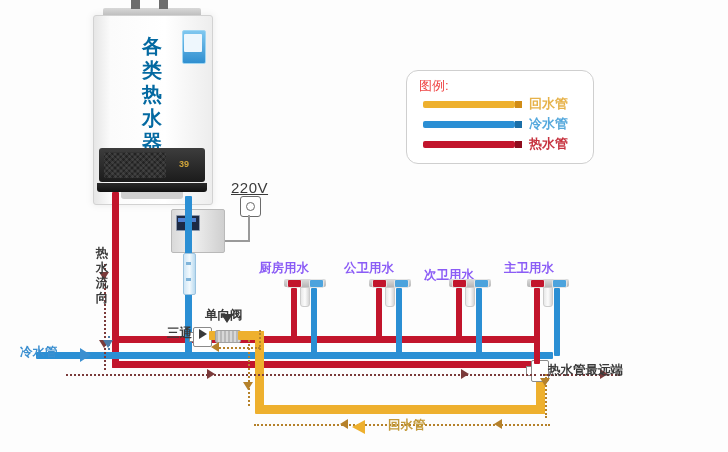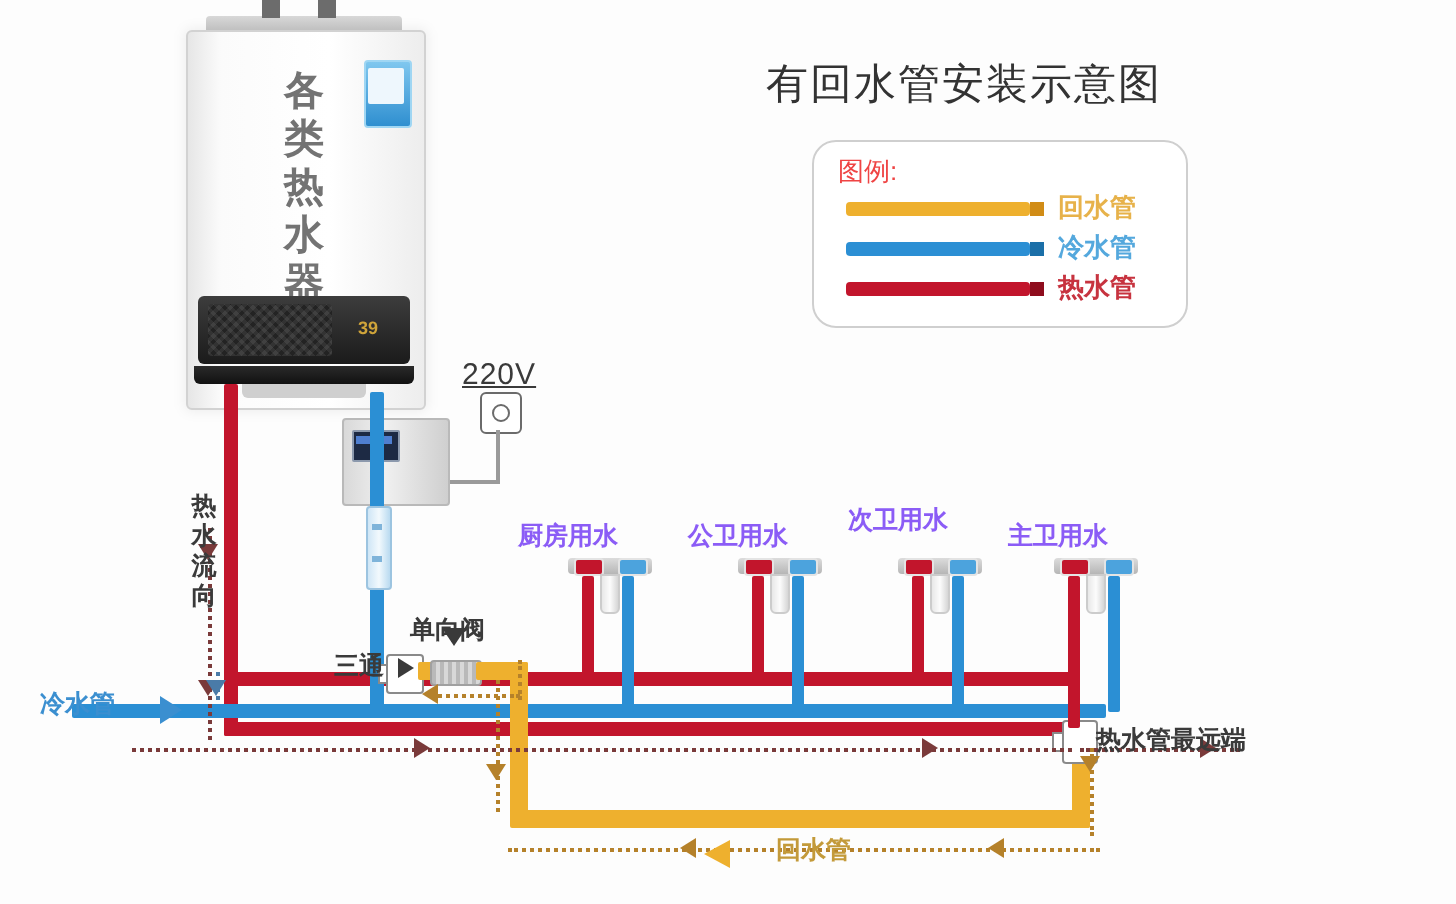--- a/index.html
+++ b/index.html
@@ -26,21 +26,21 @@
   .legend-row{position:absolute;left:16px;height:14px;}
   .legend-line{position:absolute;left:0;top:4px;width:92px;height:7px;border-radius:2px;}
   .legend-cap{position:absolute;top:4px;width:7px;height:7px;}
   .legend-label{position:absolute;left:106px;top:-2px;font-size:13px;white-space:nowrap;font-weight:bold;}
 
   
   #heater-shadow{left:92px;top:14px;width:122px;height:192px;background:rgba(0,0,0,.06);border-radius:4px;filter:blur(3px);}
   #heater{left:93px;top:15px;width:118px;height:188px;background:linear-gradient(to right,#e6e6e6 0%,#fbfbfb 14%,#ffffff 60%,#ededed 100%);border:1px solid #d2d2d2;border-radius:3px;}
   #heater-top{left:103px;top:8px;width:98px;height:9px;background:linear-gradient(to bottom,#d8d8d8,#b9b9b9);border-radius:2px 2px 0 0;}
   .flue{position:absolute;top:-12px;width:9px;height:13px;background:#6c6c6c;border-radius:2px 2px 0 0;}
-  #heater-text{left:137px;top:34px;width:30px;text-align:center;font-size:20px;line-height:24px;color:#737373;font-weight:bold;}
+  #heater-text{left:137px;top:34px;width:30px;text-align:center;font-size:20px;line-height:24px;color:#0369a1;font-weight:bold;}
   #heater-badge{left:182px;top:30px;width:22px;height:32px;background:linear-gradient(to bottom,#7fc7ef,#2f8fd0);border:1px solid #9fd6f3;border-radius:2px;}
   #heater-badge-in{left:184px;top:34px;width:18px;height:18px;background:#eef7fd;border-radius:1px;}
   #heater-panel{left:99px;top:148px;width:106px;height:34px;background:linear-gradient(to bottom,#3d3d3d,#1b1b1b);border-radius:3px;}
   #heater-grille{left:104px;top:152px;width:62px;height:26px;background:
       repeating-linear-gradient(45deg,rgba(255,255,255,.07) 0 2px,transparent 2px 4px),
       repeating-linear-gradient(-45deg,rgba(255,255,255,.07) 0 2px,transparent 2px 4px),#232323;border-radius:2px;}
   #heater-led{left:176px;top:156px;width:16px;height:16px;color:#cfa43a;font-size:9px;font-weight:bold;text-align:center;line-height:16px;}
   #heater-base{left:97px;top:183px;width:110px;height:9px;background:linear-gradient(to bottom,#2a2a2a,#111);border-radius:0 0 3px 3px;}
   #heater-foot{left:121px;top:192px;width:62px;height:7px;background:#cfcfcf;border-radius:0 0 3px 3px;}
 
@@ -110,21 +110,20 @@
   .arrow-tri-blue{position:absolute;width:0;height:0;border-top:7px solid transparent;border-bottom:7px solid transparent;border-left:11px solid #3b8fd0;}
   .arrow-tri-dark{position:absolute;width:0;height:0;border-top:5px solid transparent;border-bottom:5px solid transparent;border-left:8px solid #3a3a3a;}
   .arrow-tri-down-dark{position:absolute;width:0;height:0;border-left:6px solid transparent;border-right:6px solid transparent;border-top:9px solid #3a3a3a;}
   #arrow-ret-bot{left:352px;top:420px;width:0;height:0;border-top:7px solid transparent;border-bottom:7px solid transparent;border-right:13px solid #eeb02e;}
 </style>
 </head>
 <body>
 
 <div id="stage">
 
-  <div class="abs" id="title">有回水管安装示意图</div>
 
   <div class="abs" id="legend">
     <div class="abs" id="legend-title">图例:</div>
 
     <div class="legend-row" style="top:26px;">
       <div class="legend-line" style="background:#eeb02e;"></div>
       <div class="legend-cap" style="left:92px;background:#d18c16;"></div>
       <div class="legend-label" style="color:#e7b24a;">回水管</div>
     </div>
 
@@ -211,21 +210,21 @@
   <div class="fix-knob-h" style="left:287px;top:279px;"></div>
   <div class="fix-knob-c" style="left:309px;top:279px;"></div>
   <div class="fix-spout" style="left:300px;top:287px;"></div>
 
   <div class="fix-label" style="left:344px;top:260px;">公卫用水</div>
   <div class="fix-bar" style="left:369px;top:279px;"></div>
   <div class="fix-knob-h" style="left:372px;top:279px;"></div>
   <div class="fix-knob-c" style="left:394px;top:279px;"></div>
   <div class="fix-spout" style="left:385px;top:287px;"></div>
 
-  <div class="fix-label" style="left:424px;top:252px;">次卫用水</div>
+  <div class="fix-label" style="left:424px;top:267px;">次卫用水</div>
   <div class="fix-bar" style="left:449px;top:279px;"></div>
   <div class="fix-knob-h" style="left:452px;top:279px;"></div>
   <div class="fix-knob-c" style="left:474px;top:279px;"></div>
   <div class="fix-spout" style="left:465px;top:287px;"></div>
 
   <div class="fix-label" style="left:504px;top:260px;">主卫用水</div>
   <div class="fix-bar" style="left:527px;top:279px;"></div>
   <div class="fix-knob-h" style="left:530px;top:279px;"></div>
   <div class="fix-knob-c" style="left:552px;top:279px;"></div>
   <div class="fix-spout" style="left:543px;top:287px;"></div>

